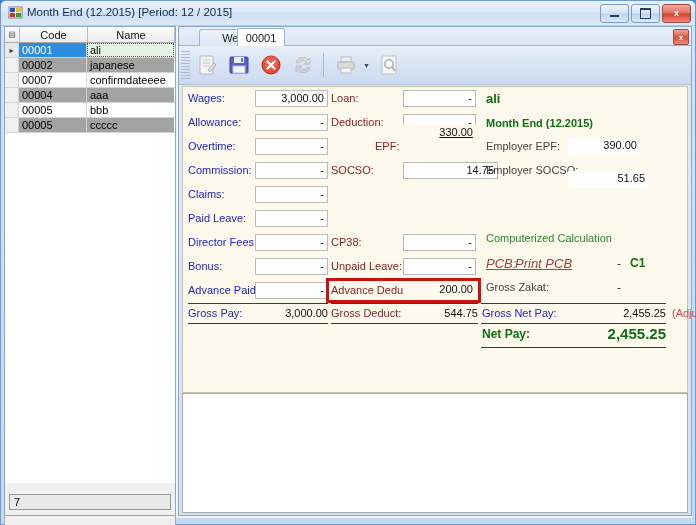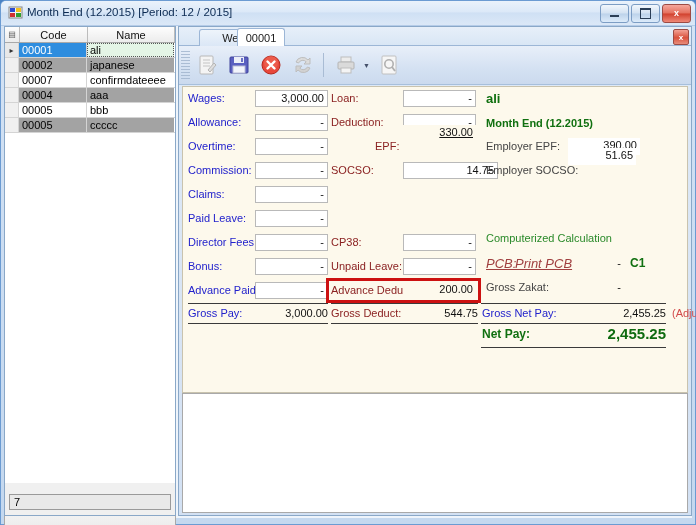--- a/index.html
+++ b/index.html
@@ -408,21 +408,21 @@
             <div class="hilite" style="left: 143px; top: 191px; width: 155px; height: 25px;"></div>
           </div>
 
         <span class="lbl green" style="left:303px;top:3px;font-size:13px;">ali</span>
         <span class="lbl green" style="left:303px;top:28px;font-size:11px;">Month End (12.2015)</span>
 
         <span class="lbl gray" style="left:303px;top:51px;">Employer EPF:</span>
         <span class="inp whitebg" style="left:385px;top:51px;width:72px;">390.00</span>
 
         <span class="lbl gray" style="left:303px;top:75px;">Employer SOCSO:</span>
-        <span class="inp whitebg" style="left:385px;top:61px;width:68px;padding-left:24px;">51.65</span>
+        <span class="inp whitebg" style="left:385px;top:84px;width:80px;padding-left:24px;">51.65</span>
 
         <span class="lbl greenplain" style="left:303px;top:143px;">Computerized Calculation</span>
 
         <span class="linklbl" style="left:303px;top:168px;">PCB:</span>
         <span class="linklbl" style="left:332px;top:168px;">Print PCB</span>
         <span class="val" style="left:398px;top:168px;width:40px;">-</span>
         <span class="lbl green" style="left:447px;top:168px;font-size:12px;">C1</span>
 
         <span class="lbl gray" style="left:303px;top:192px;">Gross Zakat:</span>
         <span class="val" style="left:398px;top:192px;width:40px;">-</span>

